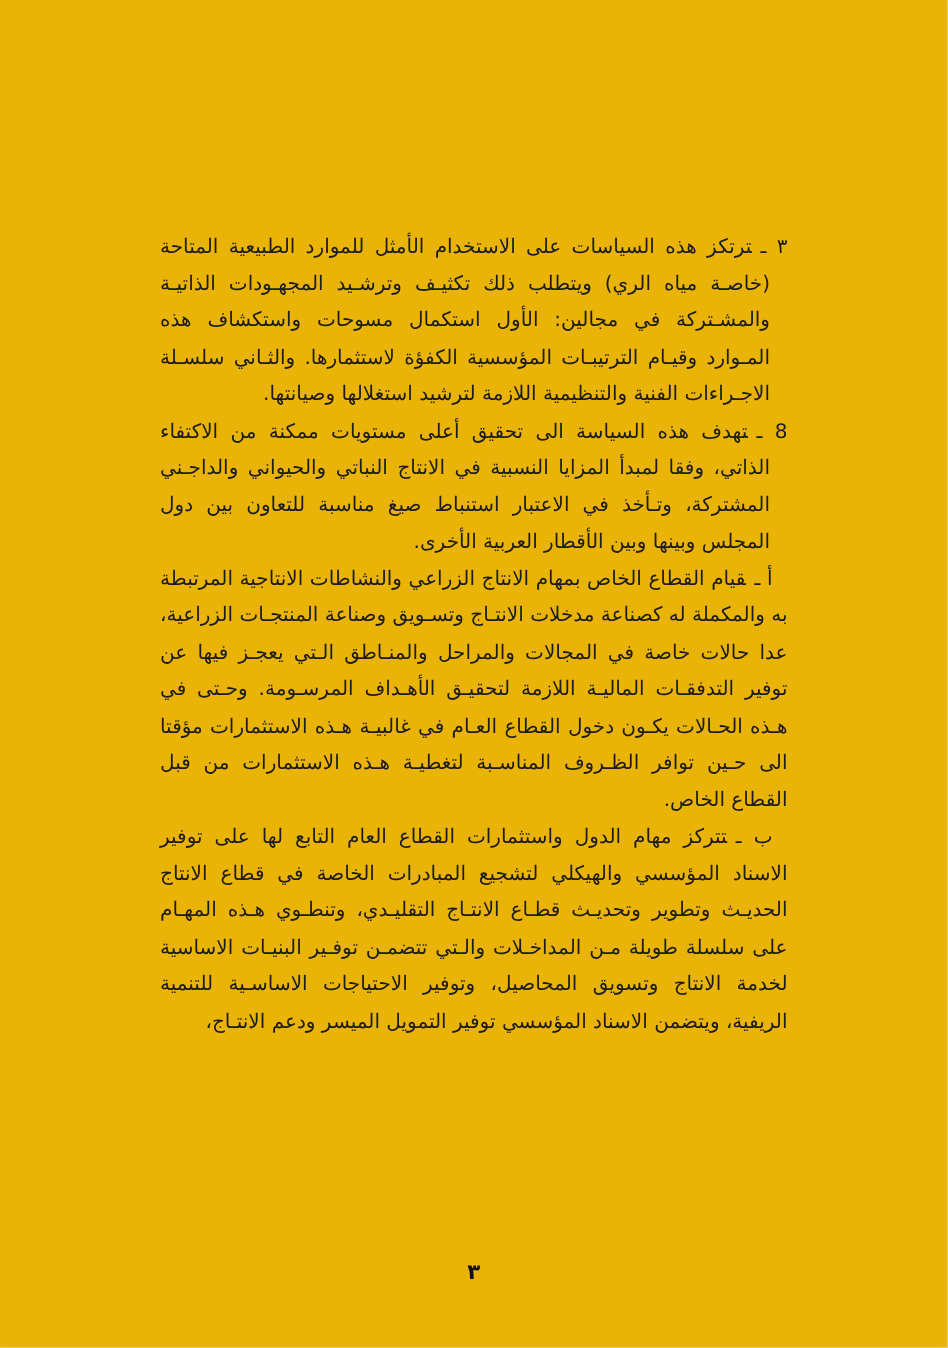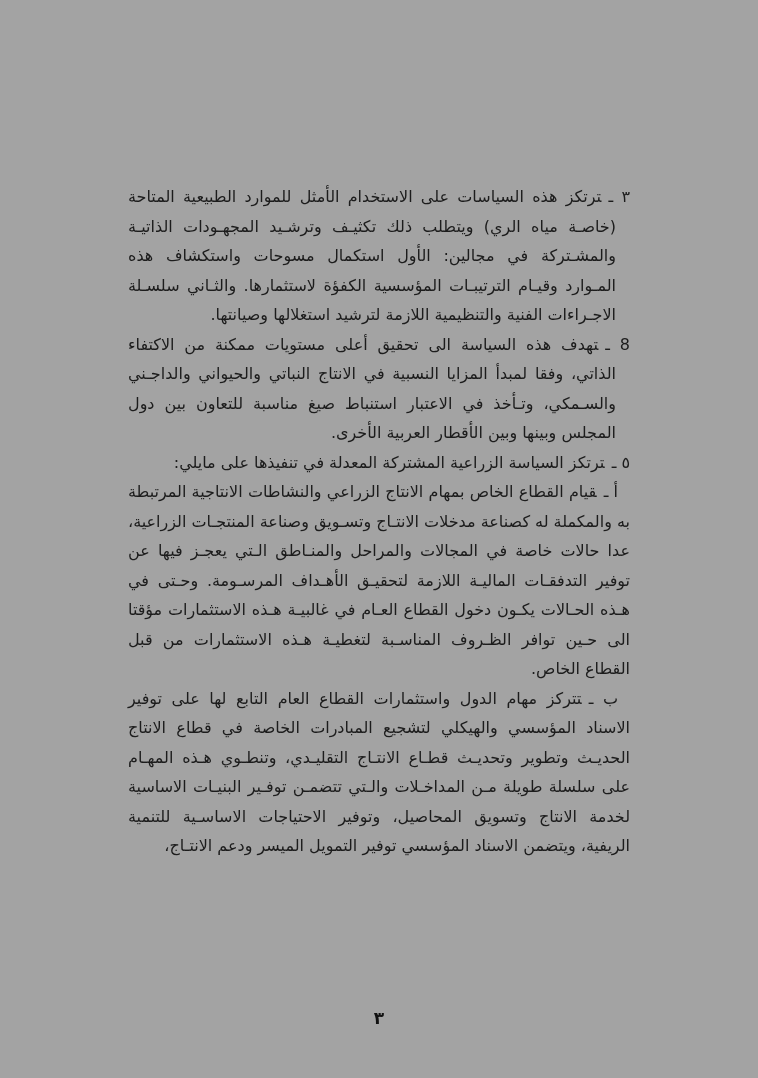--- a/index.html
+++ b/index.html
@@ -6,21 +6,21 @@
     margin: 0;
     padding: 0;
     background: #e9e9e9;
     font-family: "DejaVu Sans", sans-serif;
   }
   .page {
     position: relative;
     width: 758px;
     height: 1078px;
     margin: 0 auto;
-    background: #a3a3a3;
+    background: #eab308;
     color: #1c1c1c;
     overflow: hidden;
     box-shadow: 0 0 4px rgba(0,0,0,0.15);
   }
   .content {
     position: absolute;
     top: 182px;
     right: 128px;
     width: 502px;
     direction: rtl;
@@ -56,23 +56,22 @@
   }
 </style>
 </head>
 <body>
 
 <div class="page">
   <div class="content">
 
     <p class="para main"><span class="marker">٣ ـ</span><span>ترتكز هذه السياسات على الاستخدام الأمثل للموارد الطبيعية المتاحة (خاصـة مياه الري) ويتطلب ذلك تكثيـف وترشـيد المجهـودات الذاتيـة والمشـتركة في مجالين: الأول استكمال مسوحات واستكشاف هذه المـوارد وقيـام الترتيبـات المؤسسية الكفؤة لاستثمارها. والثـاني سلسـلة الاجـراءات الفنية والتنظيمية اللازمة لترشيد استغلالها وصيانتها.</span></p>
 
-    <p class="para main"><span class="marker">8 ـ</span><span>تهدف هذه السياسة الى تحقيق أعلى مستويات ممكنة من الاكتفاء الذاتي، وفقا لمبدأ المزايا النسبية في الانتاج النباتي والحيواني والداجـني والسـمكي، وتـأخذ في الاعتبار استنباط صيغ مناسبة للتعاون بين دول المجلس وبينها وبين الأقطار العربية الأخرى.</span></p>
+    <p class="para main"><span class="marker">8 ـ</span><span>تهدف هذه السياسة الى تحقيق أعلى مستويات ممكنة من الاكتفاء الذاتي، وفقا لمبدأ المزايا النسبية في الانتاج النباتي والحيواني والداجـني المشتركة، وتـأخذ في الاعتبار استنباط صيغ مناسبة للتعاون بين دول المجلس وبينها وبين الأقطار العربية الأخرى.</span></p>
 
-    <p class="para main"><span class="marker">٥ ـ</span><span>ترتكز السياسة الزراعية المشتركة المعدلة في تنفيذها على مايلي:</span></p>
 
     <p class="para sub"><span class="marker">أ ـ</span><span>قيام القطاع الخاص بمهام الانتاج الزراعي والنشاطات الانتاجية المرتبطة به والمكملة له كصناعة مدخلات الانتـاج وتسـويق وصناعة المنتجـات الزراعية، عدا حالات خاصة في المجالات والمراحل والمنـاطق الـتي يعجـز فيها عن توفير التدفقـات الماليـة اللازمة لتحقيـق الأهـداف المرسـومة. وحـتى في هـذه الحـالات يكـون دخول القطاع العـام في غالبيـة هـذه الاستثمارات مؤقتا الى حـين توافر الظـروف المناسـبة لتغطيـة هـذه الاستثمارات من قبل القطاع الخاص.</span></p>
 
     <p class="para sub"><span class="marker">ب ـ</span><span>تتركز مهام الدول واستثمارات القطاع العام التابع لها على توفير الاسناد المؤسسي والهيكلي لتشجيع المبادرات الخاصة في قطاع الانتاج الحديـث وتطوير وتحديـث قطـاع الانتـاج التقليـدي، وتنطـوي هـذه المهـام على سلسلة طويلة مـن المداخـلات والـتي تتضمـن توفـير البنيـات الاساسية لخدمة الانتاج وتسويق المحاصيل، وتوفير الاحتياجات الاساسـية للتنمية الريفية، ويتضمن الاسناد المؤسسي توفير التمويل الميسر ودعم الانتـاج،</span></p>
 
   </div>
 
   <div class="page-number">٣</div>
 </div>
 

